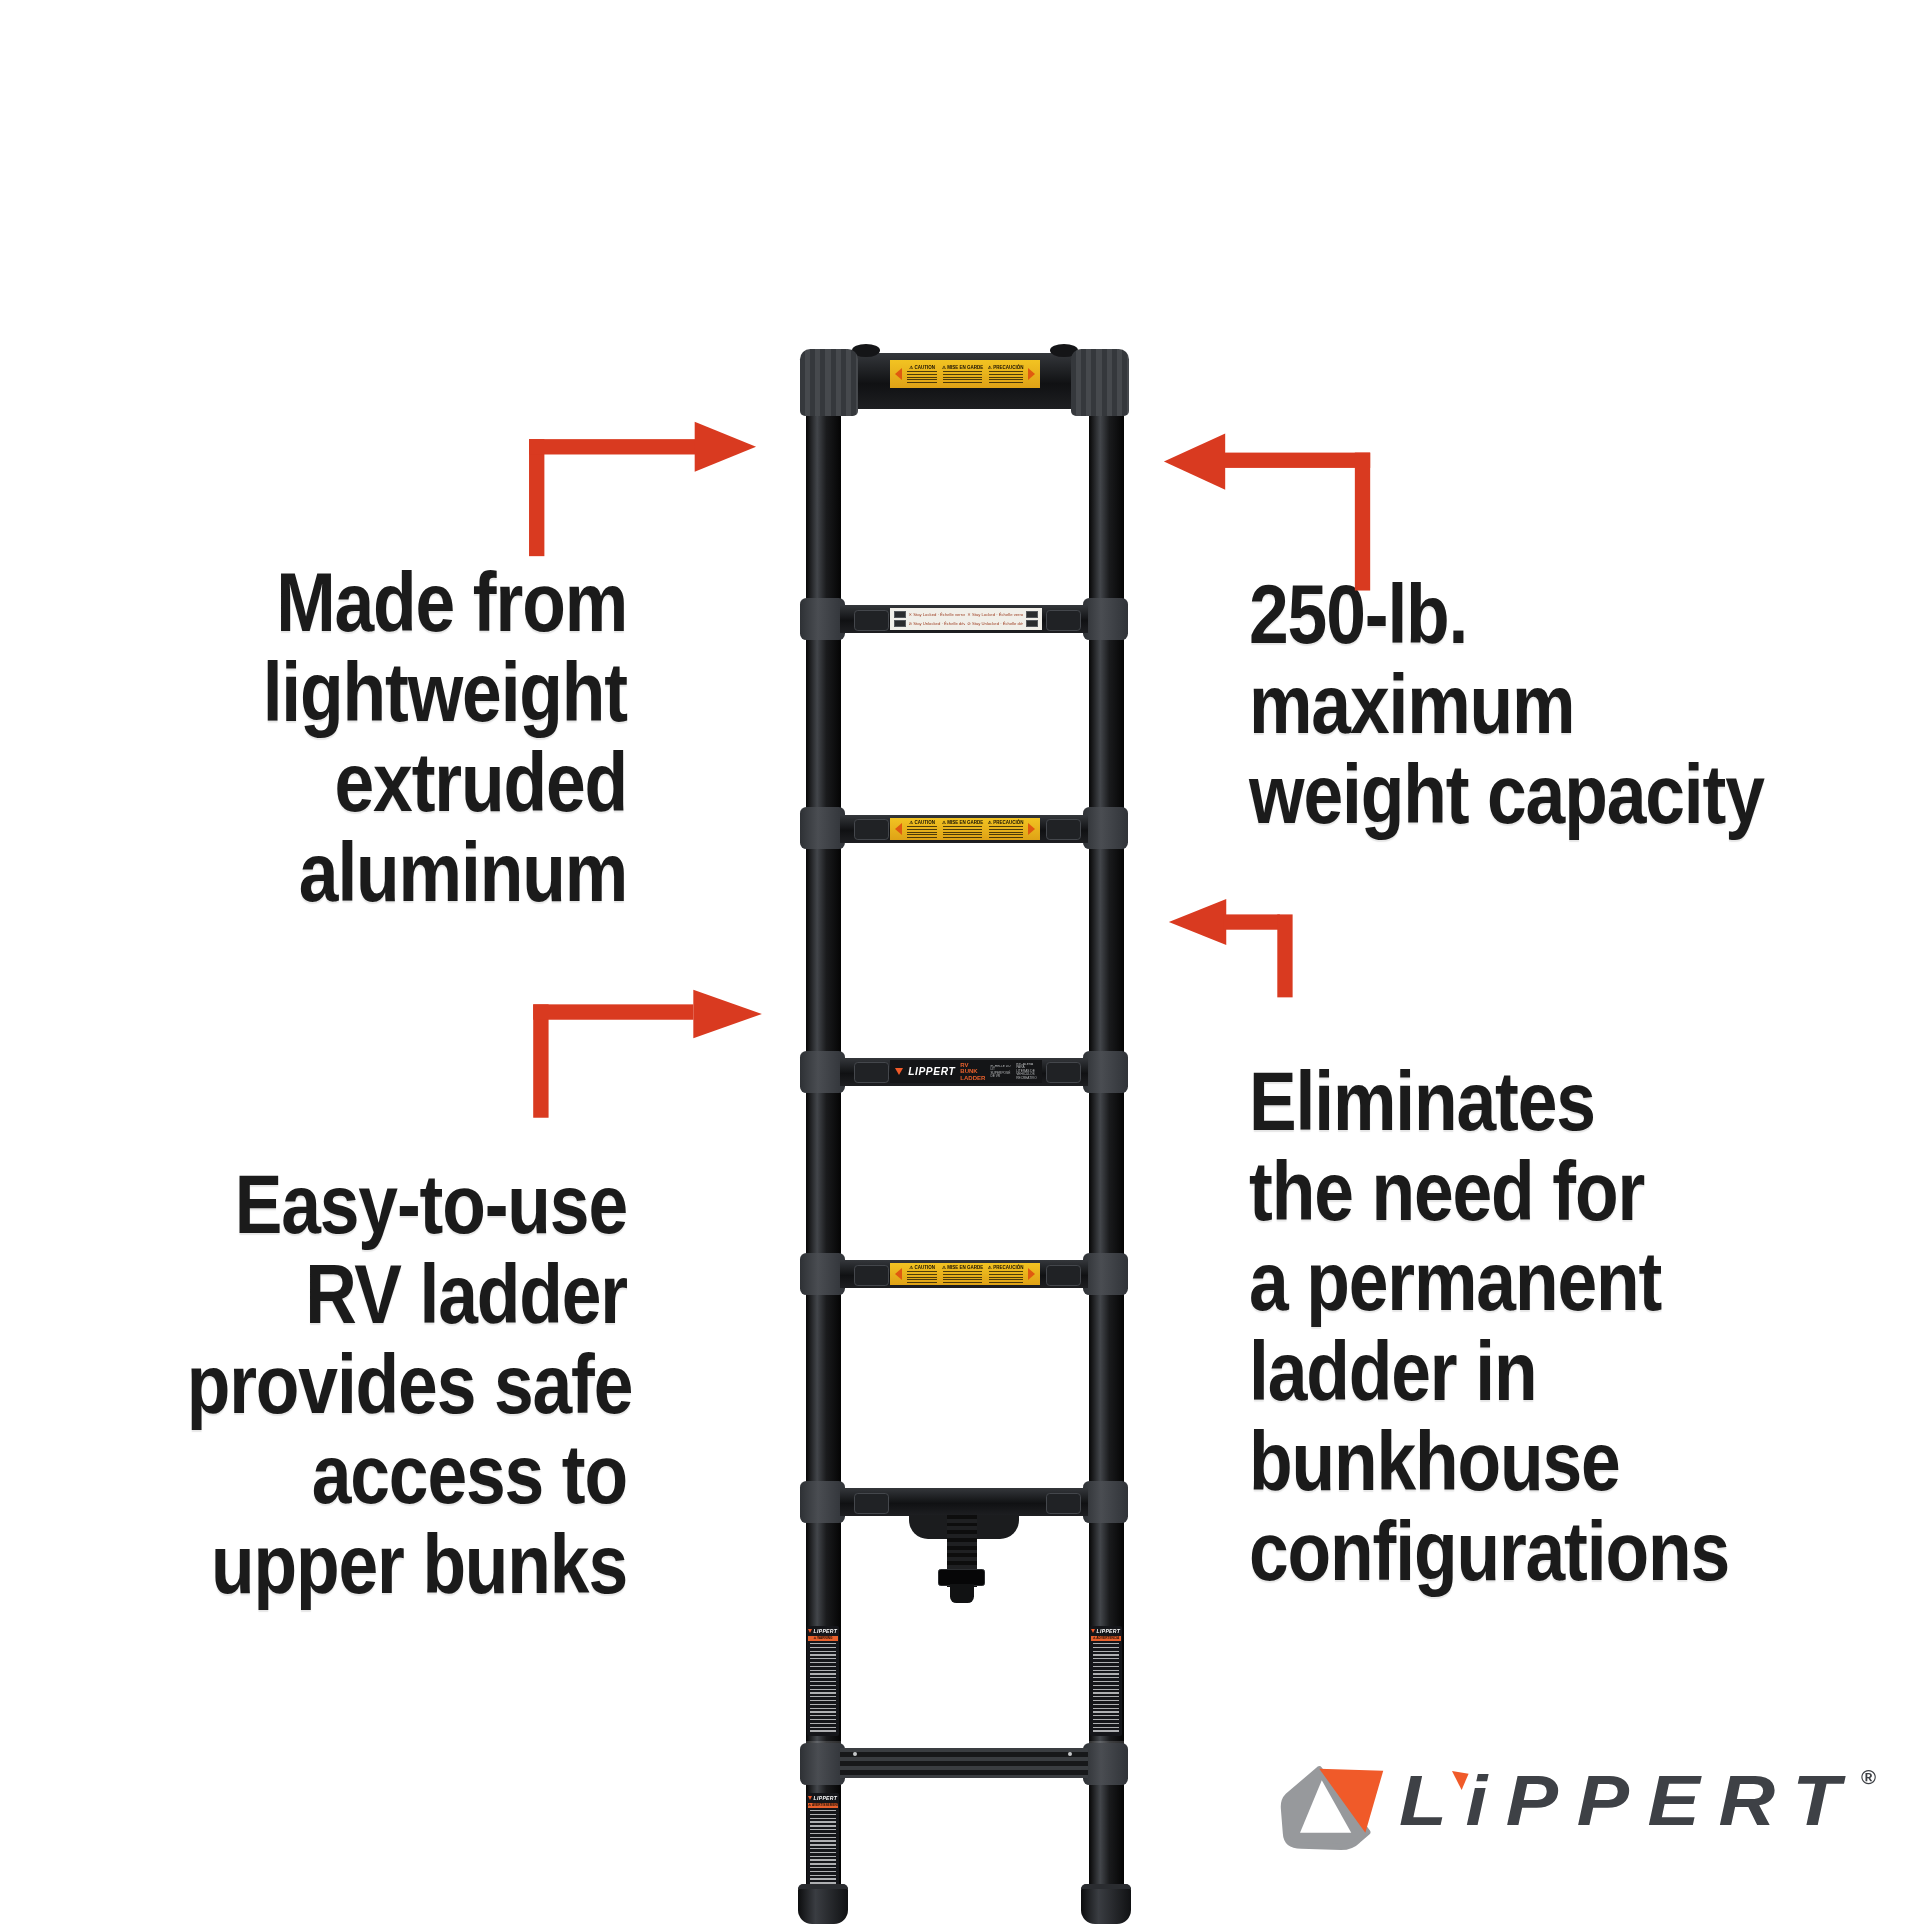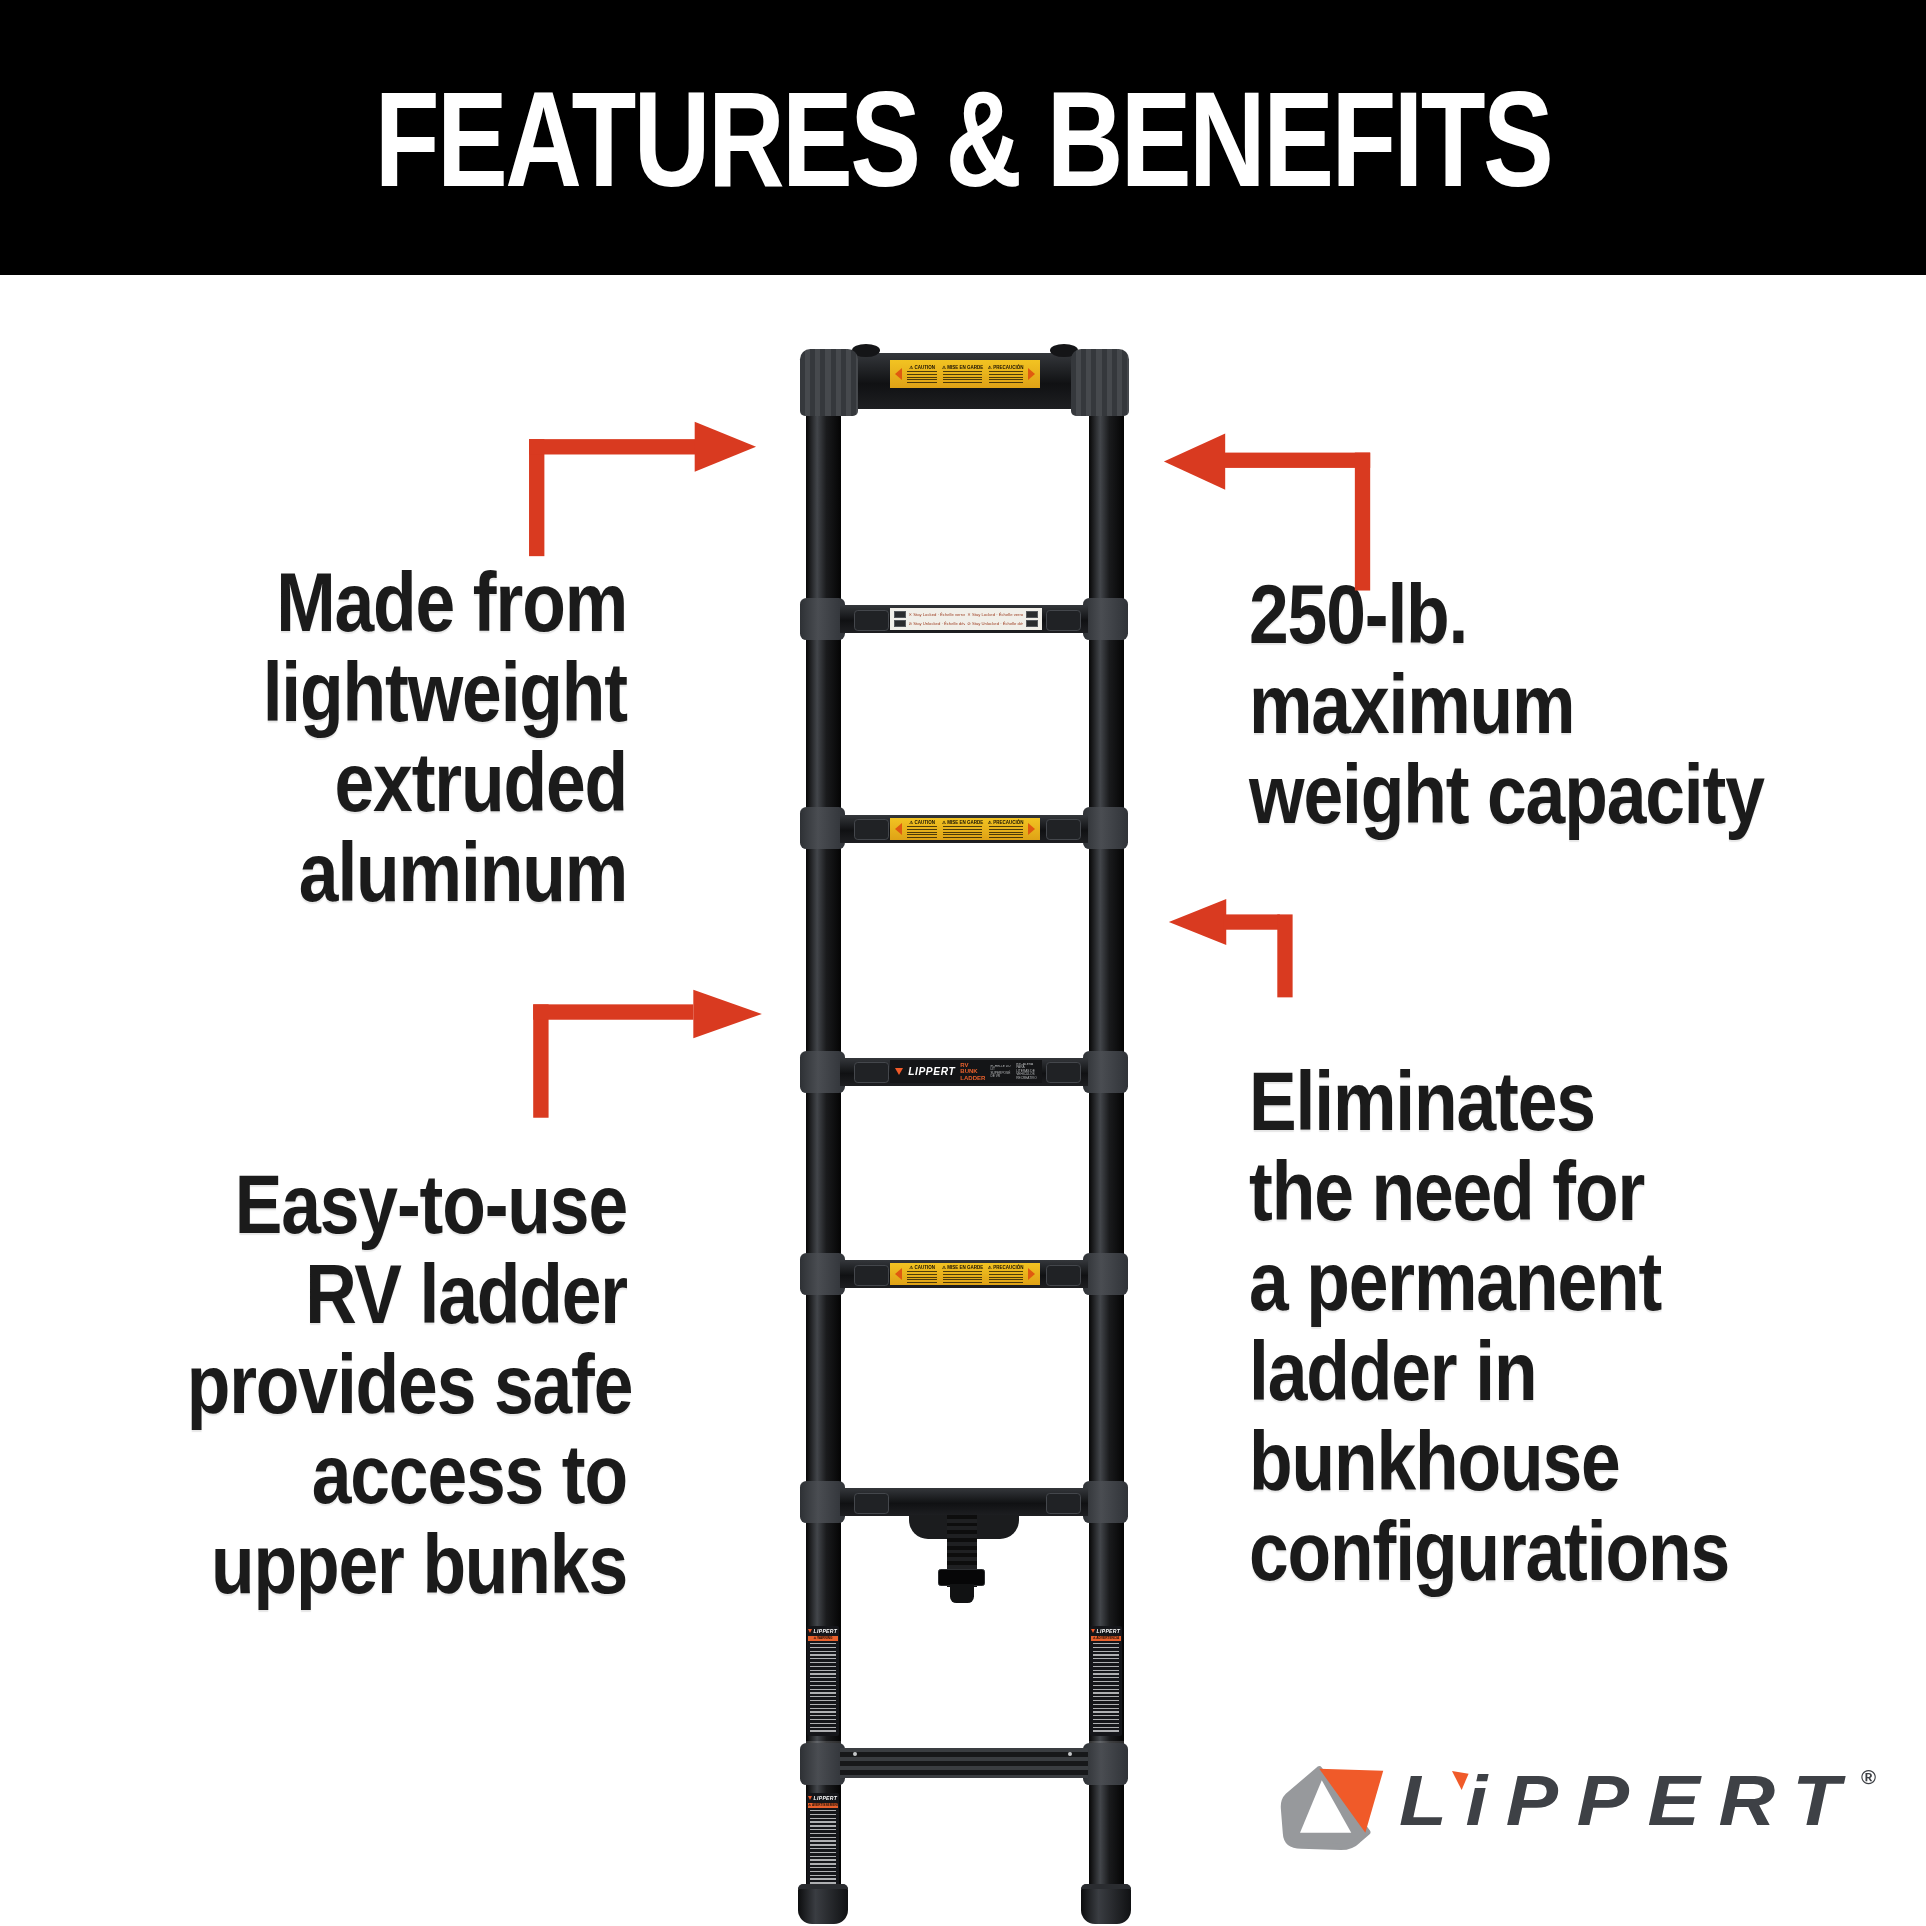--- a/index.html
+++ b/index.html
@@ -102,23 +102,20 @@
     color:var(--logo-text);letter-spacing:16.6px;transform:scaleX(1.12);transform-origin:0 50%;line-height:70px;}
   .logo-reg{position:absolute;left:1861px;top:1765px;font-size:20.5px;font-weight:bold;color:var(--logo-text);}
   .idot{position:absolute;left:1452px;top:1771px;width:16.6px;height:19px;background:var(--logo-orange);
     clip-path:polygon(0 0,100% 14%,58% 100%);}
 </style>
 </head>
 <body>
 
 <div class="stage">
 
-  <div class="header-bar">
-    <div class="header-title">FEATURES &amp; BENEFITS</div>
-  </div>
 
   <div class="feature right-align f-l1">
     <div>Made from</div>
     <div>lightweight</div>
     <div>extruded</div>
     <div>aluminum</div>
   </div>
 
   <div class="feature right-align f-l2">
     <div>Easy-to-use</div>

